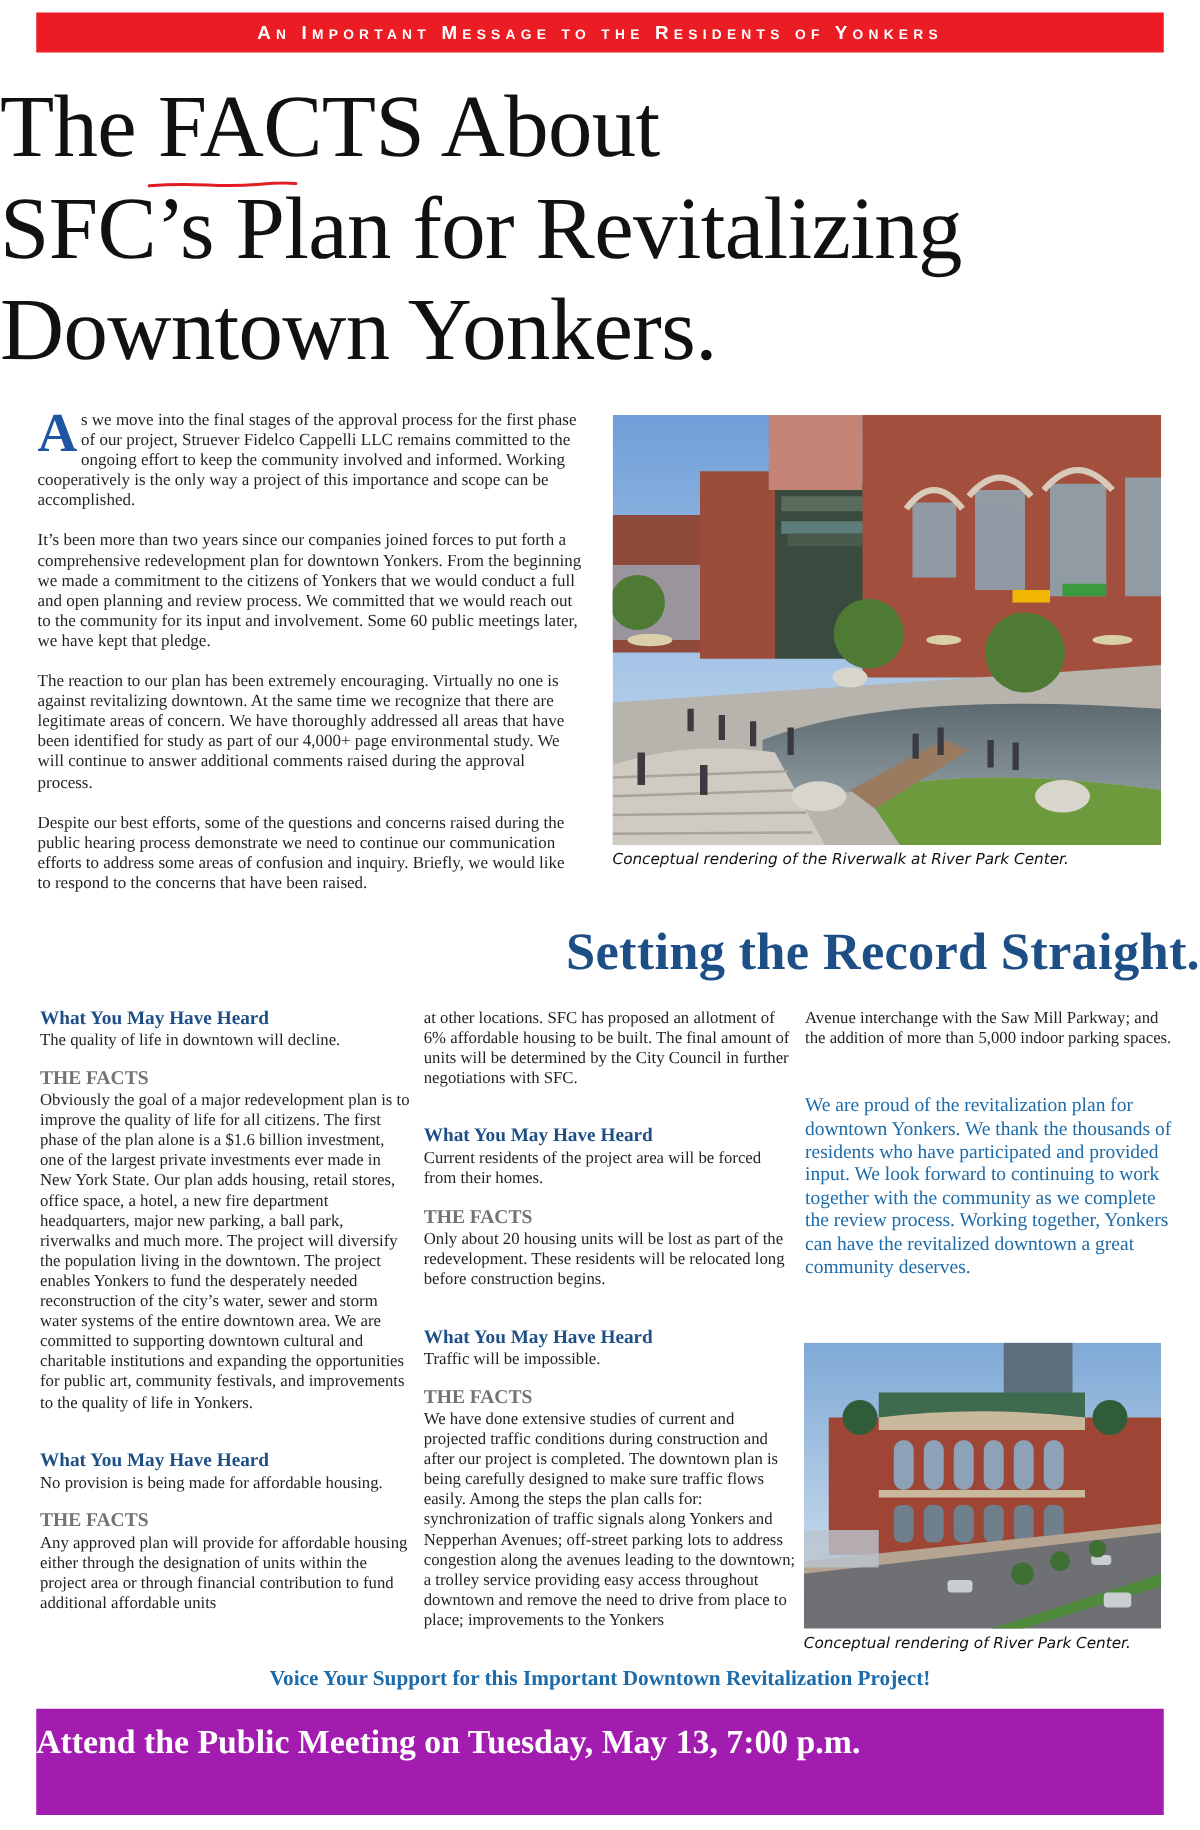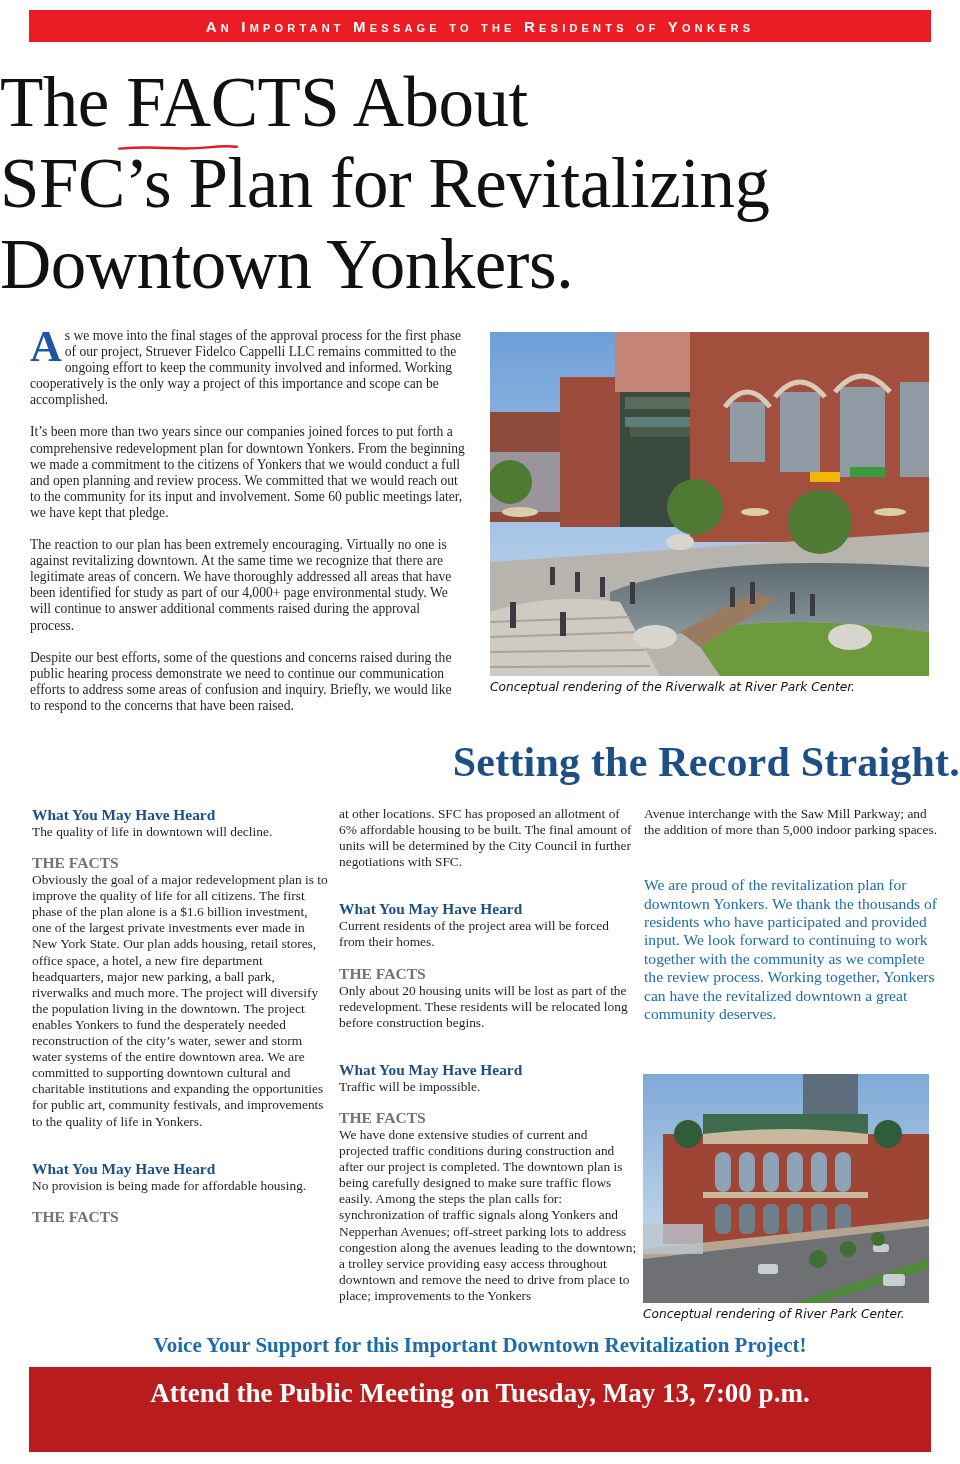--- a/index.html
+++ b/index.html
@@ -21,22 +21,22 @@
   .col1 { left:32px; }
   .col2 { left:339px; }
   .col3 { left:644px; }
   .heard { font-weight:bold; font-size:15.4px; color:#1d4f86; line-height:18px; }
   .facts-label { font-weight:bold; font-size:15.6px; color:#737373; line-height:18px; margin-top:14px; }
   .block { margin:0; }
   .gap-lg { height:30px; }
   .closing { font-size:15.6px; line-height:18.4px; color:#1d6ba8; margin-top:38px; }
   .photo-2 { position:absolute; left:643px; top:1074px; width:286px; height:229px; overflow:hidden; }
   .cap-2 { left:643px; top:1307px; }
-  .support { position:absolute; left:0; top:1333px; width:960px; text-align:center; font-family:"Liberation Serif","DejaVu Serif",serif; font-weight:bold; font-size:21px; color:#1d6ba8; }
-  .meeting-banner { position:absolute; left:29px; top:1367px; width:902px; height:85px; background:#b91c1c; color:#fff; text-align:center; font-family:"Liberation Serif","DejaVu Serif",serif; font-weight:bold; font-size:27px; line-height:32px; padding-top:10px; box-sizing:border-box; }
+  .support { position:absolute; left:0; top:1333px; width:960px; text-align:center; font-family:"Liberation Serif","DejaVu Serif",serif; font-weight:bold; font-size:17px; color:#1d6ba8; }
+  .meeting-banner { position:absolute; left:29px; top:1367px; width:902px; height:85px; background:#a21caf; color:#fff; text-align:left; font-family:"Liberation Serif","DejaVu Serif",serif; font-weight:bold; font-size:27px; line-height:32px; padding-top:10px; box-sizing:border-box; }
   .meeting-banner .line { display:block; white-space:nowrap; }
 </style>
 </head>
 <body>
 
 <div class="top-banner">
   <span>An Important Message to the Residents of Yonkers</span>
 </div>
 
 <h1 class="headline" style="margin:0;font-weight:normal;">
@@ -135,20 +135,21 @@
 
 <div class="col col1">
   <div class="heard">What You May Have Heard</div>
   <div class="block">The quality of life in downtown will decline.</div>
   <div class="facts-label">THE FACTS</div>
   <div class="block">Obviously the goal of a major redevelopment plan is to improve the quality of life for all citizens. The first phase of the plan alone is a $1.6 billion investment, one of the largest private investments ever made in New York State. Our plan adds housing, retail stores, office space, a hotel, a new fire department headquarters, major new parking, a ball park, riverwalks and much more. The project will diversify the population living in the downtown. The project enables Yonkers to fund the desperately needed reconstruction of the city’s water, sewer and storm water systems of the entire downtown area. We are committed to supporting downtown cultural and charitable institutions and expanding the opportunities for public art, community festivals, and improvements to the quality of life in Yonkers.</div>
   <div class="gap-lg"></div>
   <div class="heard">What You May Have Heard</div>
   <div class="block">No provision is being made for affordable housing.</div>
   <div class="facts-label">THE FACTS</div>
+  <div class="block">Any approved plan will provide for affordable housing either through the designation of units within the project area or through financial contribution to fund additional affordable units</div>
 </div>
 
 <div class="col col2">
   <div class="block">at other locations. SFC has proposed an allotment of 6% affordable housing to be built. The final amount of units will be determined by the City Council in further negotiations with SFC.</div>
   <div class="gap-lg"></div>
   <div class="heard">What You May Have Heard</div>
   <div class="block">Current residents of the project area will be forced from their homes.</div>
   <div class="facts-label">THE FACTS</div>
   <div class="block">Only about 20 housing units will be lost as part of the redevelopment. These residents will be relocated long before construction begins.</div>
   <div class="gap-lg"></div>

